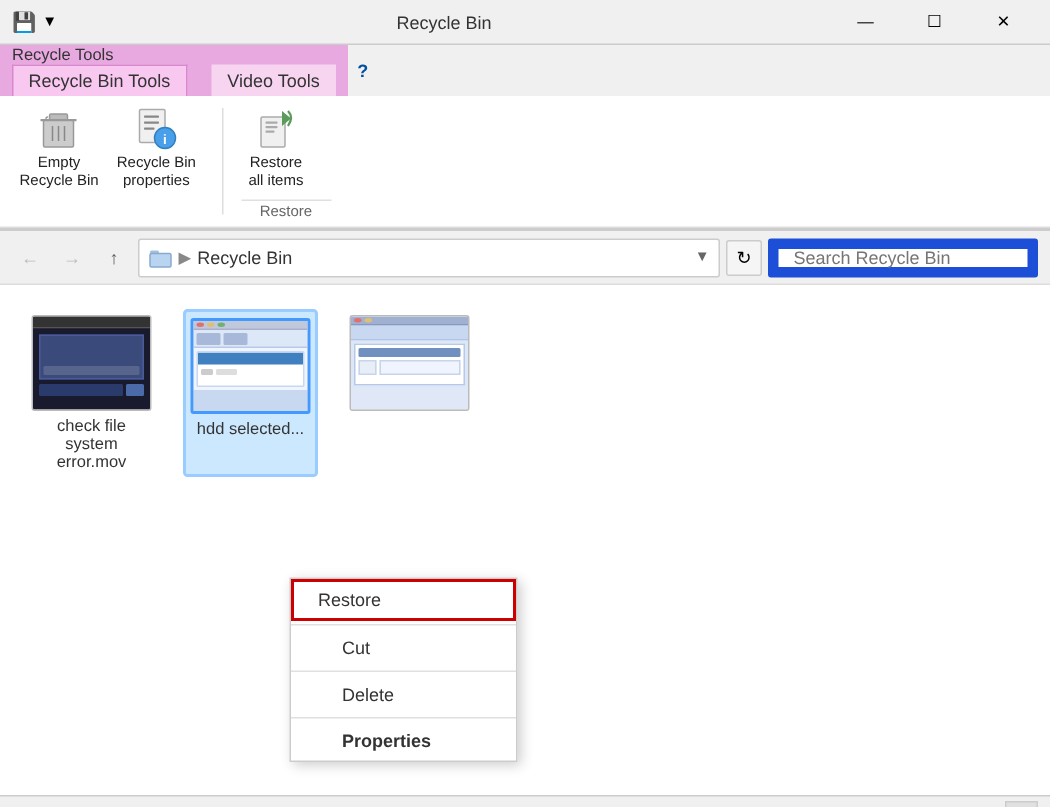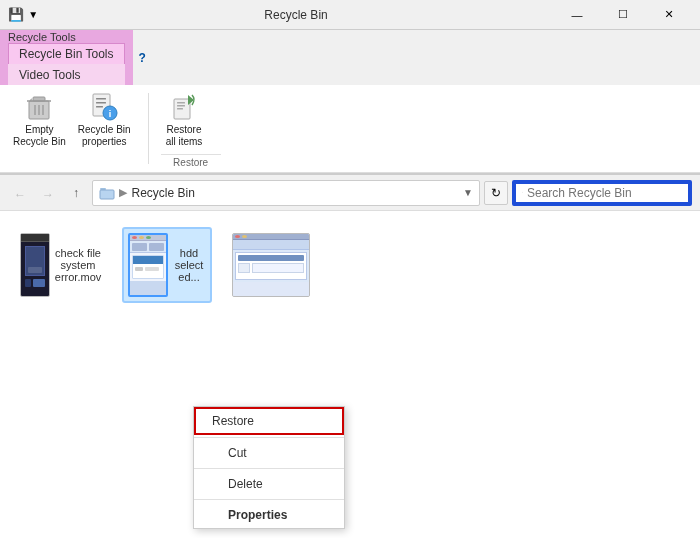--- a/index.html
+++ b/index.html
@@ -22,23 +22,23 @@
 
     
     .nav-bar { height: 36px; background: #f0f0f0; display: flex; align-items: center; padding: 0 8px; gap: 4px; border-bottom: 1px solid #ddd; }
     .nav-btn { width: 24px; height: 24px; border: 1px solid transparent; background: transparent; cursor: pointer; display: flex; align-items: center; justify-content: center; border-radius: 3px; font-size: 12px; color: #555; }
     .nav-btn.disabled { color: #bbb; cursor: default; }
     .address-bar { flex: 1; height: 26px; border: 1px solid #ccc; background: #fff; display: flex; align-items: center; padding: 0 6px; gap: 4px; border-radius: 2px; }
     .address-icon { width: 16px; height: 16px; display: flex; align-items: center; justify-content: center; }
     .address-text { flex: 1; font-size: 12px; color: #333; }
     .address-dropdown { font-size: 10px; color: #666; cursor: pointer; }
     .refresh-btn { width: 24px; height: 24px; border: 1px solid #ccc; background: #f5f5f5; cursor: pointer; display: flex; align-items: center; justify-content: center; border-radius: 2px; font-size: 12px; }
-    .search-bar { width: 180px; height: 26px; border: 4px solid #1d4ed8; background: #fff; display: flex; align-items: center; padding: 0 6px; gap: 4px; border-radius: 2px; }
+    .search-bar { width: 180px; height: 26px; border: 7px solid #1d4ed8; background: #fff; display: flex; align-items: center; padding: 0 6px; gap: 4px; border-radius: 2px; }
     .search-input { border: none; outline: none; font-size: 12px; flex: 1; color: #999; background: transparent; }
-    .file-item { display: flex; flex-direction: row; align-items: center; gap: 4px; cursor: pointer; padding: 4px; border-radius: 3px; width: 90px; }
+    .file-item { display: flex; flex-direction: column; align-items: center; gap: 4px; cursor: pointer; padding: 4px; border-radius: 3px; width: 90px; }
     .file-item.selected { background: #cce8ff; border: 1px solid #99d1ff; }
     .file-icon { width: 80px; height: 64px; background: #ddd; border-radius: 2px; overflow: hidden; position: relative; border: 1px solid #bbb; }
     .file-label { font-size: 11px; text-align: center; color: #333; word-break: break-word; }
 
     
     .context-menu { position: absolute; background: #fff; border: 1px solid #ccc; box-shadow: 2px 2px 8px rgba(0,0,0,0.2); z-index: 100; min-width: 150px; }
     .context-item { padding: 6px 34px; cursor: pointer; font-size: 12px; color: #333; }
     .context-item.active-item { background: #fff; border: 2px solid #cc0000; color: #333; padding: 4px 18px; }
     .context-item.bold-item { font-weight: bold; }
     .context-divider { height: 1px; background: #e0e0e0; margin: 2px 0; }
@@ -88,21 +88,21 @@
     <button class="title-btn close">✕</button>
   </div>
 </div>
 
 <div class="tabs-and-ribbon">
 
   <div style="display:flex;background:#f0f0f0;">
 
     <div style="display:flex;flex-direction:column;align-items:flex-start;background:#e8a8e0;padding:1px 8px 0 8px;position:relative;">
       <span style="font-size:11px;color:#333;">Recycle Tools</span>
-      <div style="display:flex;gap:0;flex-direction:column;">
+      <div style="display:flex;gap:16px;">
         <div class="ribbon-tab contextual active" style="font-size:12px;padding:3px 10px;background:#f9c8f0;border-color:#d888cc;">
           <span>Recycle Bin Tools</span>
         </div>
         <div class="ribbon-tab contextual" style="font-size:12px;padding:3px 10px;">
           <span>Video Tools</span>
         </div>
       </div>
     </div>
 
     <div style="display:flex;align-items:center;padding:0 6px;font-size:12px;color:#0050a0;font-weight:bold;cursor:pointer;">?</div>

